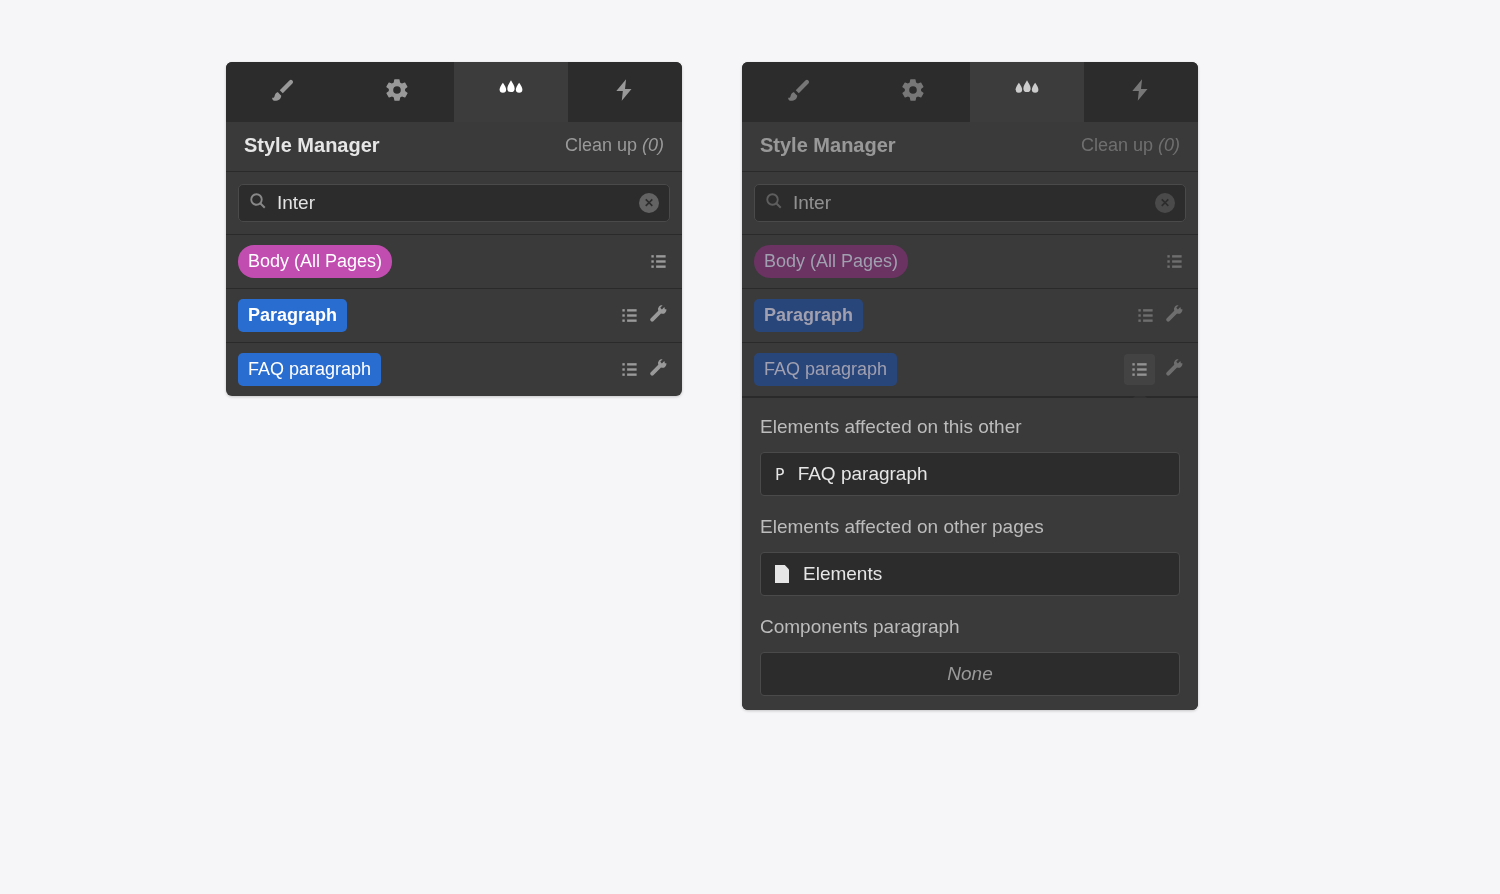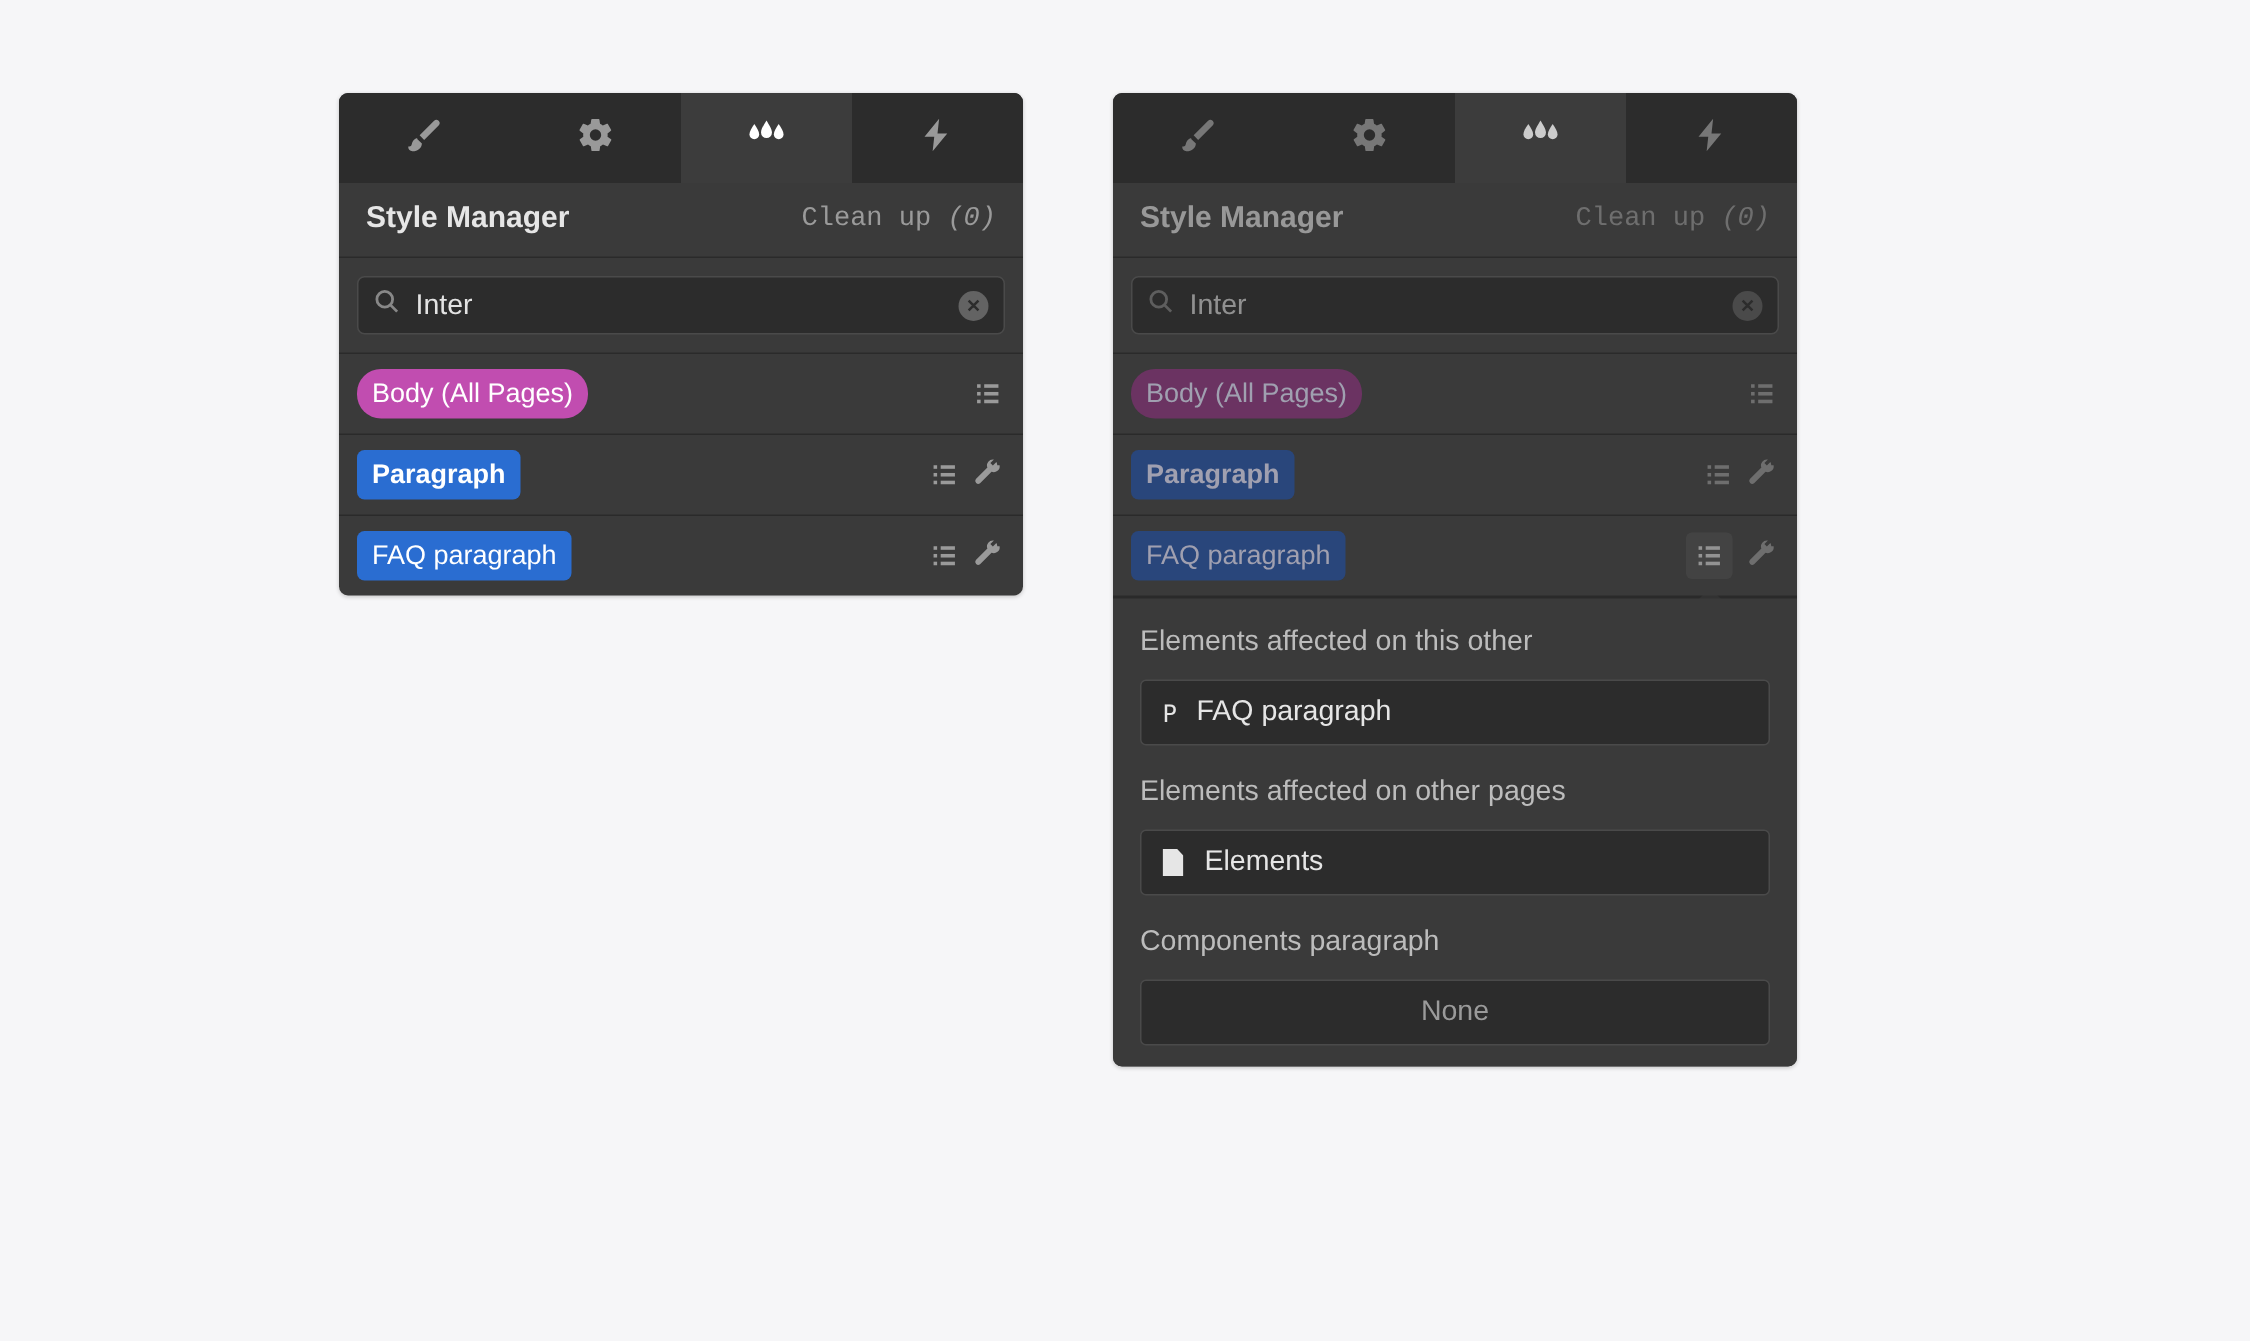--- a/index.html
+++ b/index.html
@@ -61,21 +61,20 @@
     }
     .header-title {
       font-size: 20px;
       font-weight: 700;
       color: #e6e6e6;
     }
     .cleanup {
       font-size: 18px;
       color: #9a9a9a;
       cursor: pointer;
-      font-family: Liberation Mono, monospace;
     }
     .cleanup-count {
       font-style: italic;
     }
 
     
     .search-wrap {
       padding: 12px;
       border-bottom: 1px solid #2a2a2a;
     }
@@ -196,20 +195,21 @@
       border-radius: 4px;
       padding: 10px 14px;
       margin-bottom: 20px;
       color: #e6e6e6;
       font-size: 19px;
     }
     .pop-item.center {
       justify-content: center;
       color: #9a9a9a;
       margin-bottom: 0;
+      font-style: italic;
     }
     .glyph-p {
       font-family: monospace;
       font-size: 16px;
       letter-spacing: -1px;
     }
     .page-glyph {
       width: 14px;
       height: 18px;
       background: #e6e6e6;

